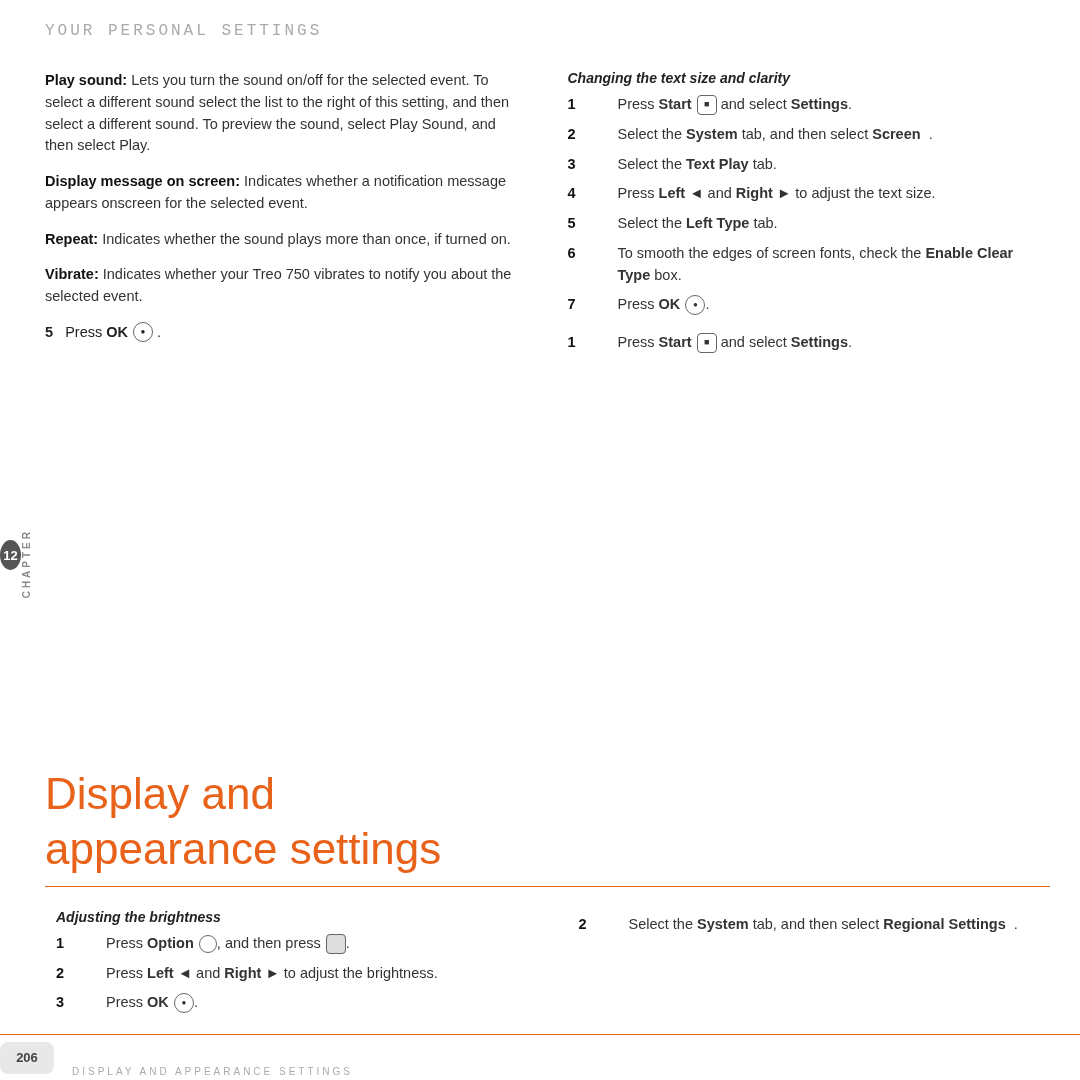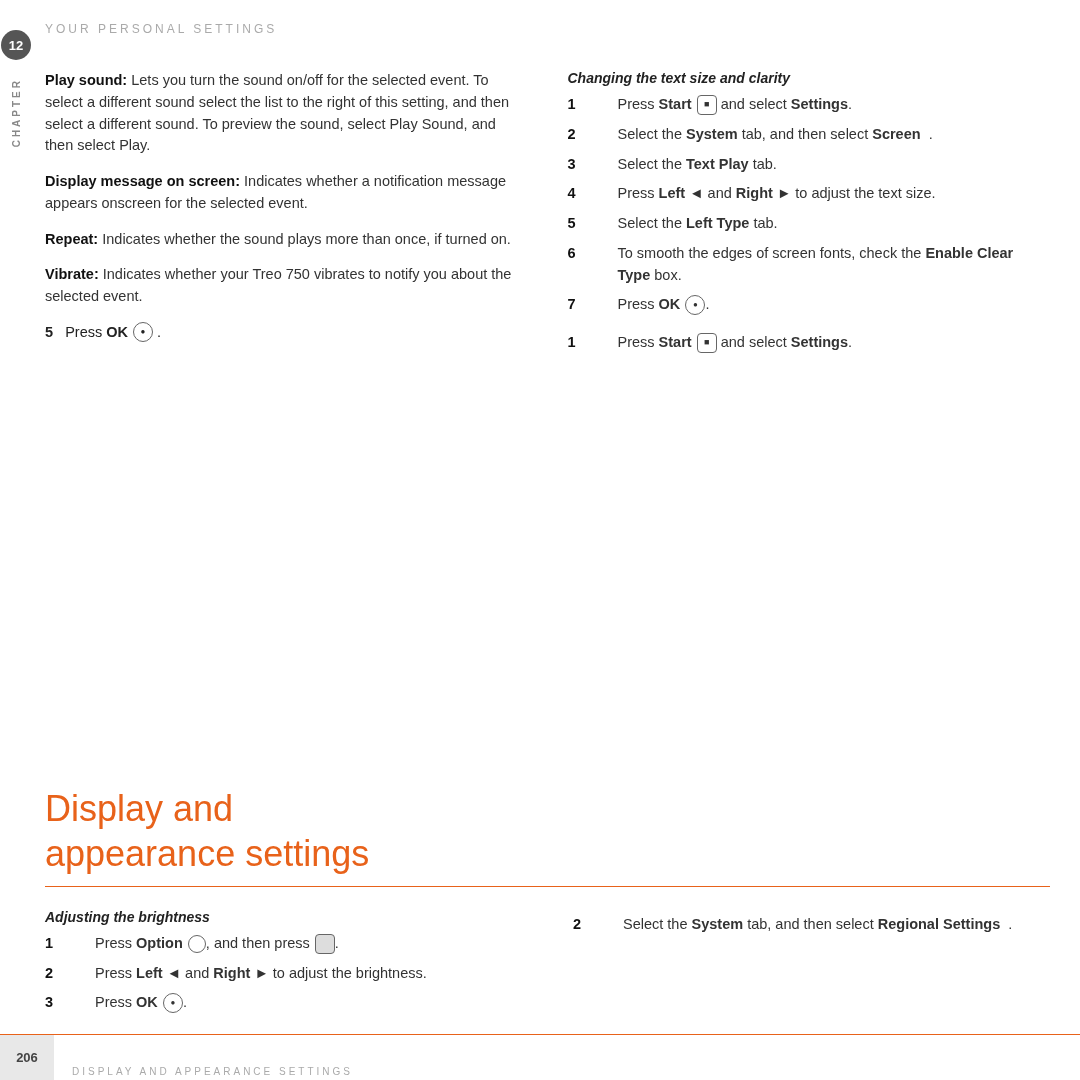--- a/index.html
+++ b/index.html
@@ -15,21 +15,21 @@
     }
 
     
     .chapter-sidebar {
       position: absolute;
       left: 0;
       top: 0;
       bottom: 0;
       width: 32px;
       display: flex;
-      flex-direction: column;
+      flex-direction: row;
       align-items: center;
       padding-top: 30px;
     }
     .chapter-number {
       width: 30px;
       height: 30px;
       background: #555;
       color: #fff;
       border-radius: 50%;
       display: flex;
@@ -48,24 +48,25 @@
       margin-top: 18px;
       font-weight: bold;
     }
 
     
     .top-header {
       position: absolute;
       top: 22px;
       left: 45px;
       right: 30px;
-      font-size: 12px;
+      font-size: 16px;
       letter-spacing: 3px;
       color: #aaa;
       text-transform: uppercase;
+      font-family: Liberation Mono, monospace;
     }
 
     
     .main-content {
       position: absolute;
       top: 60px;
       left: 45px;
       right: 30px;
       bottom: 50px;
       display: flex;
@@ -132,36 +133,37 @@
     .numbered-list li .content {
       flex: 1;
       padding-left: 24px;
     }
 
     
     .bold { font-weight: bold; }
 
     
     .big-section-title {
-      font-size: 36px;
+      font-size: 44px;
       line-height: 1.25;
       color: #e8621a;
       font-weight: 300;
       margin-bottom: 0;
     }
     .big-section-title-container {
       padding: 30px 0 10px 0;
       border-bottom: 1.5px solid #e8621a;
       margin-bottom: 22px;
     }
 
     
     .bottom-section {
       display: flex;
       gap: 51px;
+      margin-left: 11px;
     }
     .bottom-left {
       flex: 1;
     }
     .bottom-right {
       flex: 1;
       padding-top: 5px;
     }
 
     
@@ -170,28 +172,29 @@
       bottom: 0;
       left: 0;
       right: 0;
       height: 46px;
       display: flex;
       align-items: center;
       border-top: 1px solid #e8621a;
     }
     .footer-page {
       width: 54px;
-      height: 46px;
+      height: 32px;
       background: #e8e8e8;
       display: flex;
       align-items: center;
       justify-content: center;
       font-size: 13px;
       font-weight: bold;
       color: #444;
+      border-radius: 8px;
     }
     .footer-text {
       margin-left: 18px;
       font-size: 10px;
       letter-spacing: 3px;
       text-transform: uppercase;
       color: #aaa;
       margin-top: 28px;
     }
 

